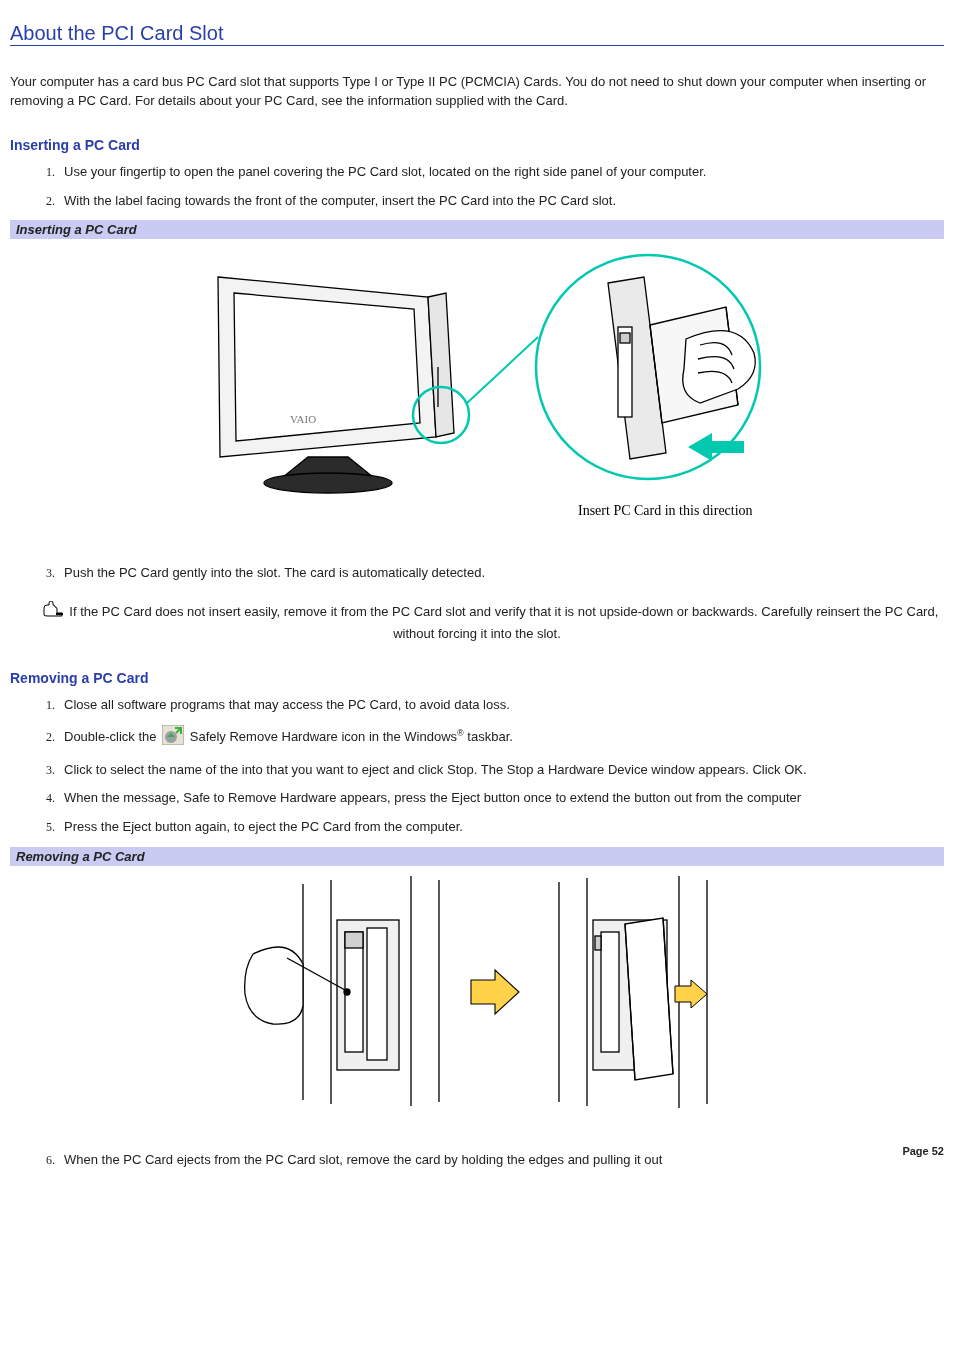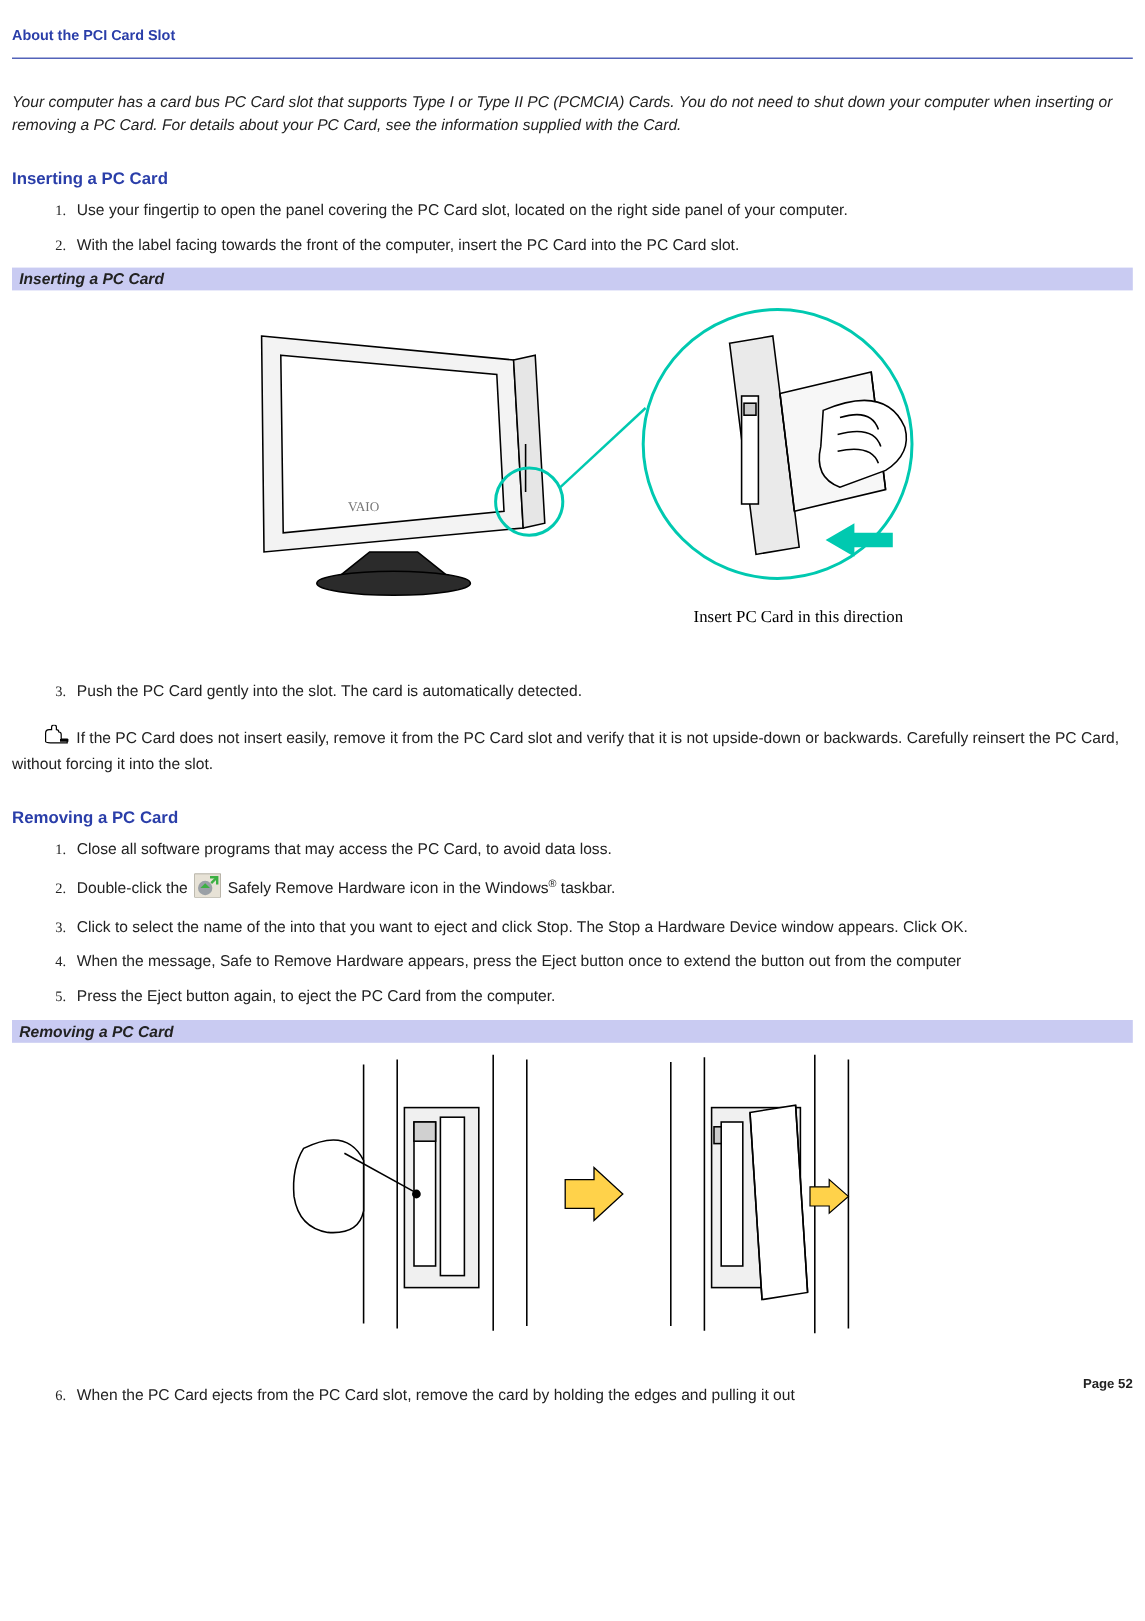--- a/index.html
+++ b/index.html
@@ -6,30 +6,29 @@
     font-family: Verdana, Geneva, sans-serif;
     font-size: 13px;
     color: #222;
     margin: 0;
     padding: 10px 10px 12px 10px;
     background: #fff;
     width: 934px;
   }
   h1.main-title {
     color: #2a3ea9;
-    font-size: 12px;
-    font-weight: bold;
+    font-size: 20px;
+    font-weight: normal;
     border-bottom: 1px solid #2a3ea9;
-    padding-bottom: 12px;
+    padding-bottom: 0;
     margin: 12px 0 10px 0;
   }
   p.body {
     margin: 27px 0 18px 0;
     line-height: 1.45;
-    font-style: italic;
   }
   h2.section {
     color: #2a3ea9;
     font-size: 14px;
     font-weight: bold;
     margin: 26px 0 8px 0;
   }
   ol {
     margin: 6px 0 8px 0;
     padding-left: 48px;
@@ -52,20 +51,21 @@
     margin-top: 6px;
     color: #222;
   }
   .figure-box {
     text-align: center;
     padding: 8px 4px 24px 36px;
   }
   .note-row {
     margin: 18px 0 6px 0;
     line-height: 1.45;
+    text-align: center;
   }
   .note-icon {
     display: inline-block;
     vertical-align: middle;
     margin-right: 2px;
     margin-left: 26px;
   }
   .srh-icon {
     display: inline-block;
     vertical-align: middle;

